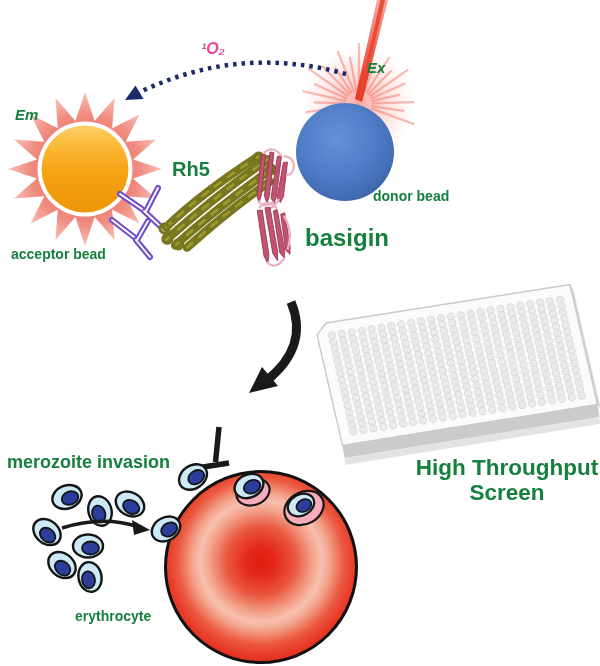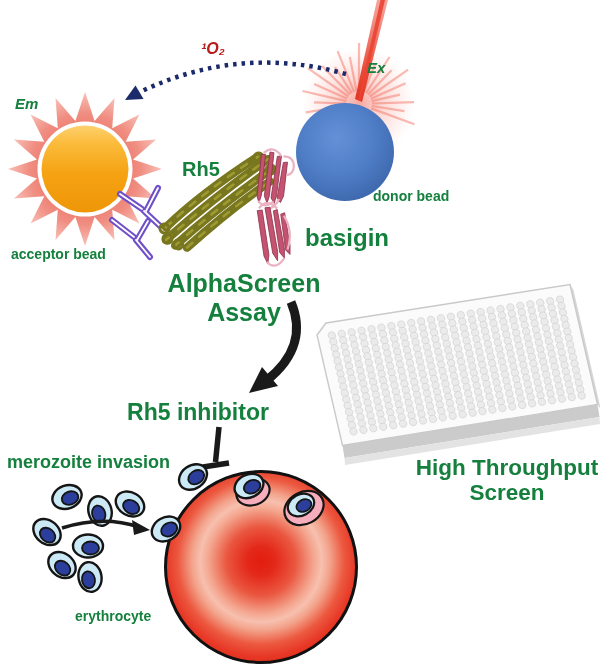--- a/index.html
+++ b/index.html
@@ -1,21 +1,21 @@
 <!DOCTYPE html>
 <html><head>
 <meta charset="utf-8">
 <style>
   html,body{margin:0;padding:0;background:#ffffff;}
   #figure{position:relative;width:600px;height:666px;background:#ffffff;overflow:hidden;
           font-family:"Liberation Sans", sans-serif;}
   #figure svg{position:absolute;left:0;top:0;}
   .lbl{position:absolute;color:#15803d;font-weight:bold;white-space:nowrap;}
   .italic{font-style:italic;}
-  .navy{color:#b91c1c;}
+  .navy{color:#ec4899;}
   .center{text-align:center;white-space:normal;}
 </style>
 </head>
 <body>
 
 <div id="figure">
 
 <svg width="600" height="666" viewBox="0 0 600 666">
   <defs>
     <radialGradient id="glowGrad" cx="50%" cy="50%" r="50%">
@@ -593,29 +593,27 @@
     <use href="#mz" transform="translate(193,477) rotate(-35)"></use>
     <use href="#mz" transform="translate(166,529) rotate(-30)"></use>
   </g>
 
   <g>
     <path d="M 62 528 Q 103 515 139 527" fill="none" stroke="#1a1a1a" stroke-width="3.5"></path>
     <polygon points="150,530 132,520 134,535" fill="#1a1a1a"></polygon>
   </g>
 </svg>
 
-<div class="lbl italic" style="left:15px;top:95px;font-size:15px;">Em</div>
+<div class="lbl italic" style="left:15px;top:106px;font-size:15px;">Em</div>
 <div class="lbl italic navy" style="left:201px;top:40px;font-size:16px;">¹O₂</div>
 <div class="lbl italic" style="left:367px;top:59px;font-size:15px;">Ex</div>
-<div class="lbl" style="left:182px;top:158px;font-size:20px;">Rh5</div>
+<div class="lbl" style="left:172px;top:158px;font-size:20px;">Rh5</div>
 <div class="lbl" style="left:373px;top:188px;font-size:14px;">donor bead</div>
 <div class="lbl" style="left:11px;top:246px;font-size:14px;">acceptor bead</div>
 <div class="lbl" style="left:305px;top:224px;font-size:24px;">basigin</div>
-<div class="lbl center" style="left:132px;top:269px;width:224px;font-size:25px;">AlphaScreen Assay</div>
-<div class="lbl center" style="left:124px;top:399px;width:148px;font-size:23px;">Rh5 inhibitor</div>
 <div class="lbl" style="left:7px;top:452px;font-size:18px;">merozoite invasion</div>
 <div class="lbl" style="left:75px;top:608px;font-size:14px;">erythrocyte</div>
 <div class="lbl center" style="left:410px;top:456px;width:194px;font-size:22.5px;line-height:1.1;">
   <div>High Throughput</div>
   <div>Screen</div>
 </div>
 
 </div>
 
 </body></html>

